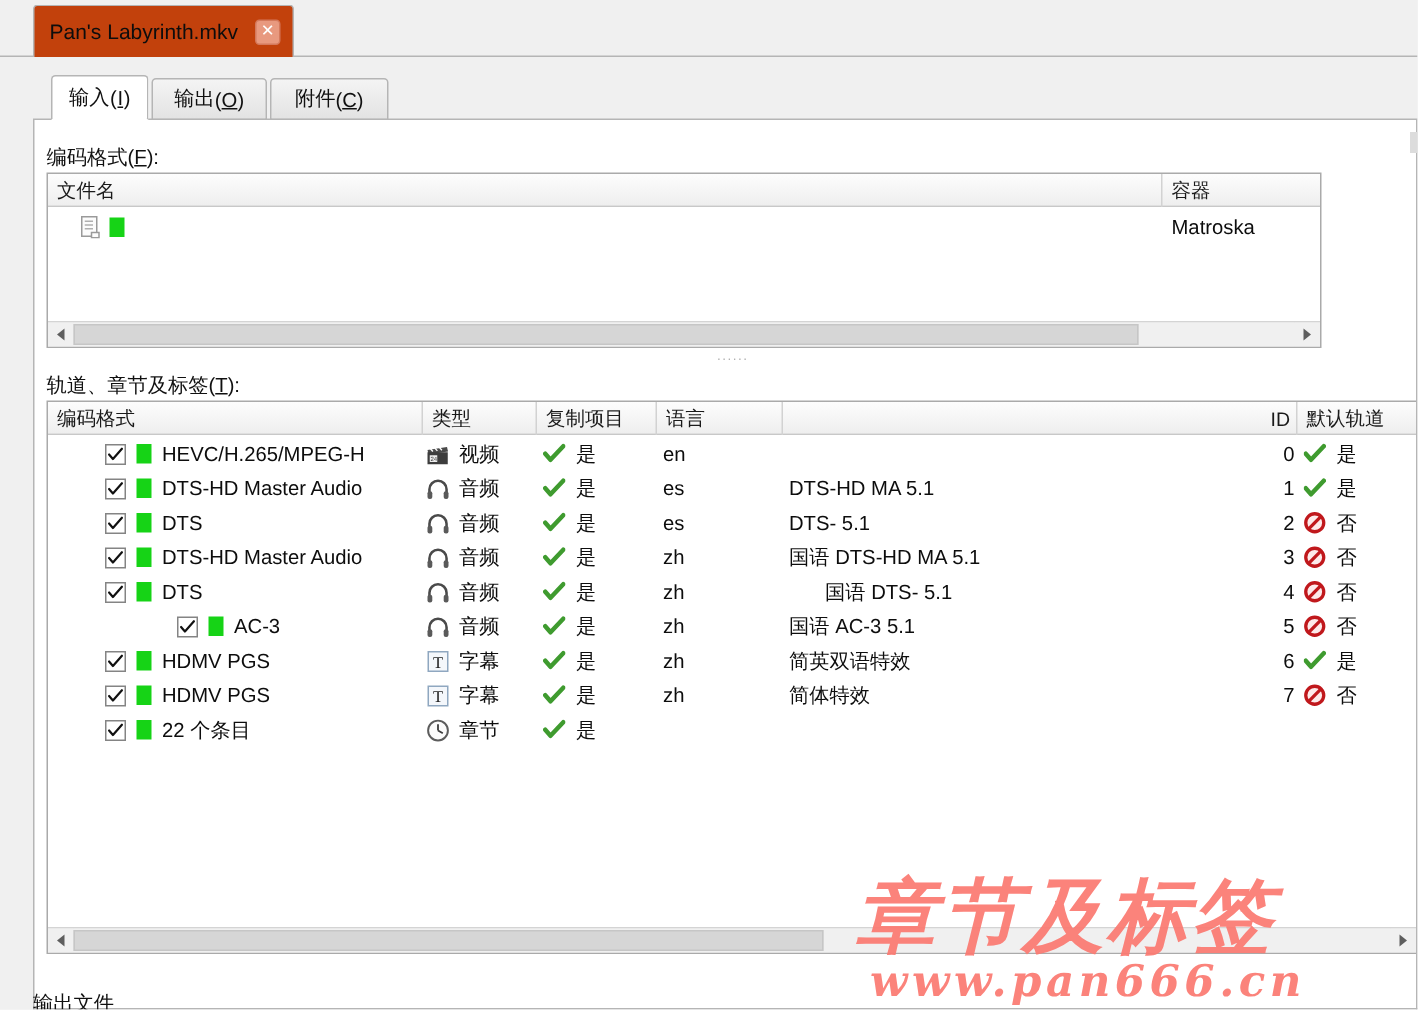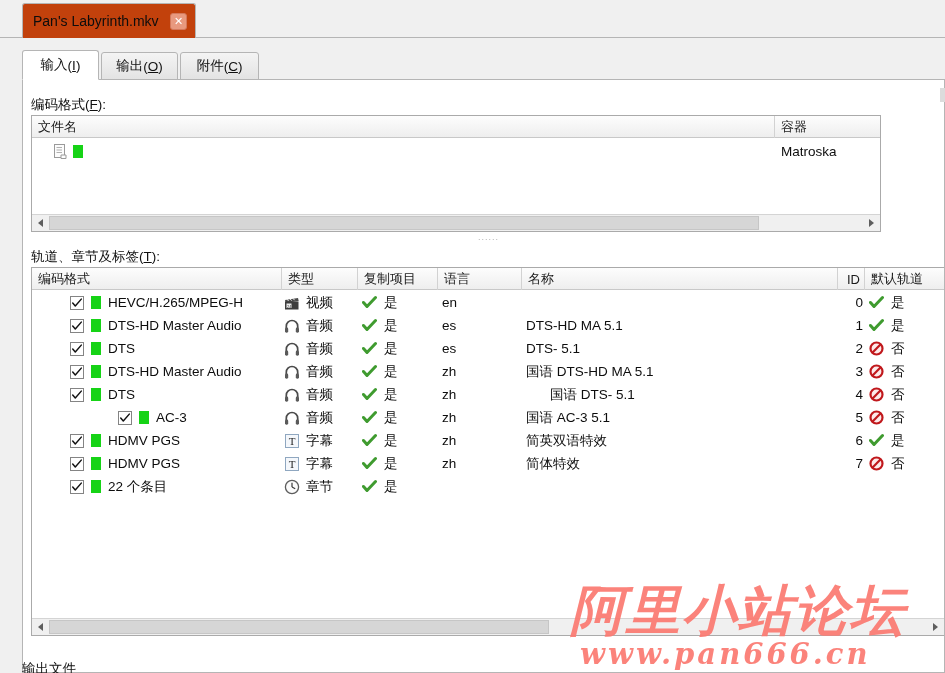--- a/index.html
+++ b/index.html
@@ -210,21 +210,21 @@
     <div class="doc-tab">
       <span class="doc-tab-label">Pan's Labyrinth.mkv</span>
       <span class="doc-tab-close">✕</span>
     </div>
     <div class="titlebar-line"></div>
   </div>
 
   <div class="tabstrip">
     <div class="tabstrip-base"></div>
 
-    <div class="tab active" style="left:0; width:77px;">
+    <div class="tab active" style="left:12px; width:65px;justify-content:space-between;">
       <span>输入</span>
         <span>(</span>
         <u>I</u>
         <span>)</span>
     </div>
 
     <div class="tab" style="left:79px; width:77px;">
       <span>输出</span>
         <span>(</span>
         <u>O</u>
@@ -287,21 +287,20 @@
     <div class="section-label" style="left:8px; top:168px;">
       <span>轨道、章节及标签</span><span>(</span><u>T</u><span>):</span>
     </div>
 
     <div class="listbox" style="left:8px; top:187px; width:914px; height:369px;">
       <div class="lb-header">
         <div class="lb-col" style="left:0;   width:250px;">编码格式</div>
         <div class="lb-col" style="left:250px; width:76px;">类型</div>
         <div class="lb-col" style="left:326px; width:80px;">复制项目</div>
         <div class="lb-col" style="left:406px; width:84px;">语言</div>
-        <div class="lb-col" style="left:490px; width:316px;">名称</div>
         <div class="lb-col align-right" style="left:806px; width:27px;">ID</div>
         <div class="lb-col no-sep" style="left:833px; width:81px;">默认轨道</div>
       </div>
 
       <div class="lb-body" id="tracks-body">
           <div class="row">
             <div class="cell" style="left: 38px; width: 210px; gap: 7px;">
               <span class="chk">
                 <svg viewBox="0 0 14 14" width="14" height="14">
                   <path d="M2 7 L5 10.5 L12 2.5" stroke="#111" stroke-width="1.7" fill="none" stroke-linecap="round" stroke-linejoin="round"></path>
@@ -624,16 +623,16 @@
           </div>
       </div>
     </div>
 
   </div>
 
   <div class="edge-sliver"></div>
 
   <div class="bottom-label">输出文件</div>
 
-  <div class="watermark wm-cn">阿里小站论坛</div>
+  <div class="watermark wm-cn">章节及标签</div>
   <div class="watermark wm-url">www.pan666.cn</div>
 
 </div>
 
 </body></html>

